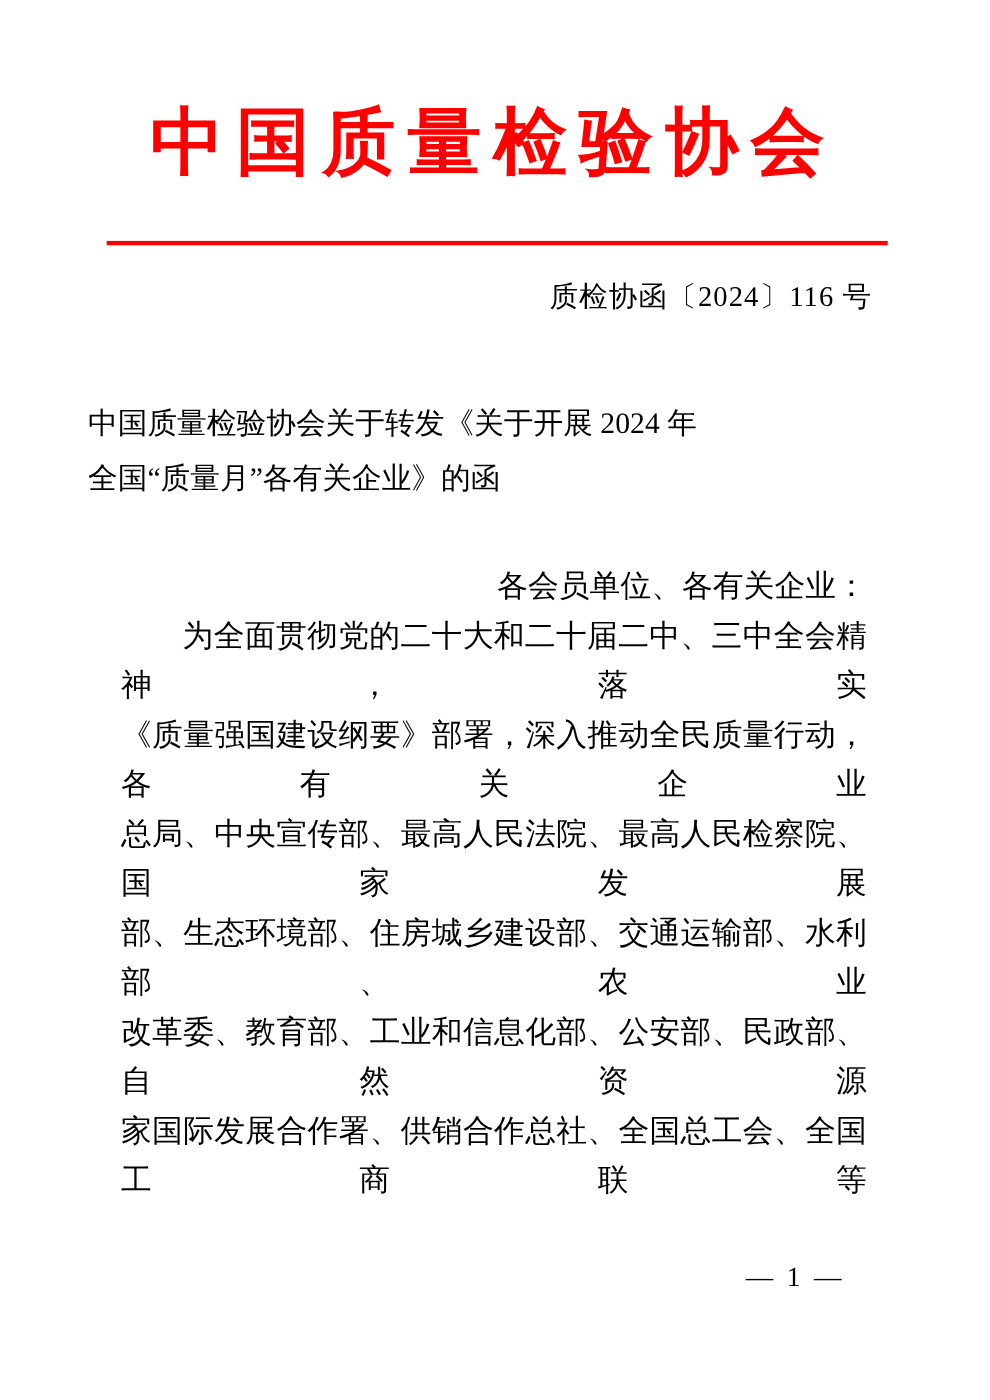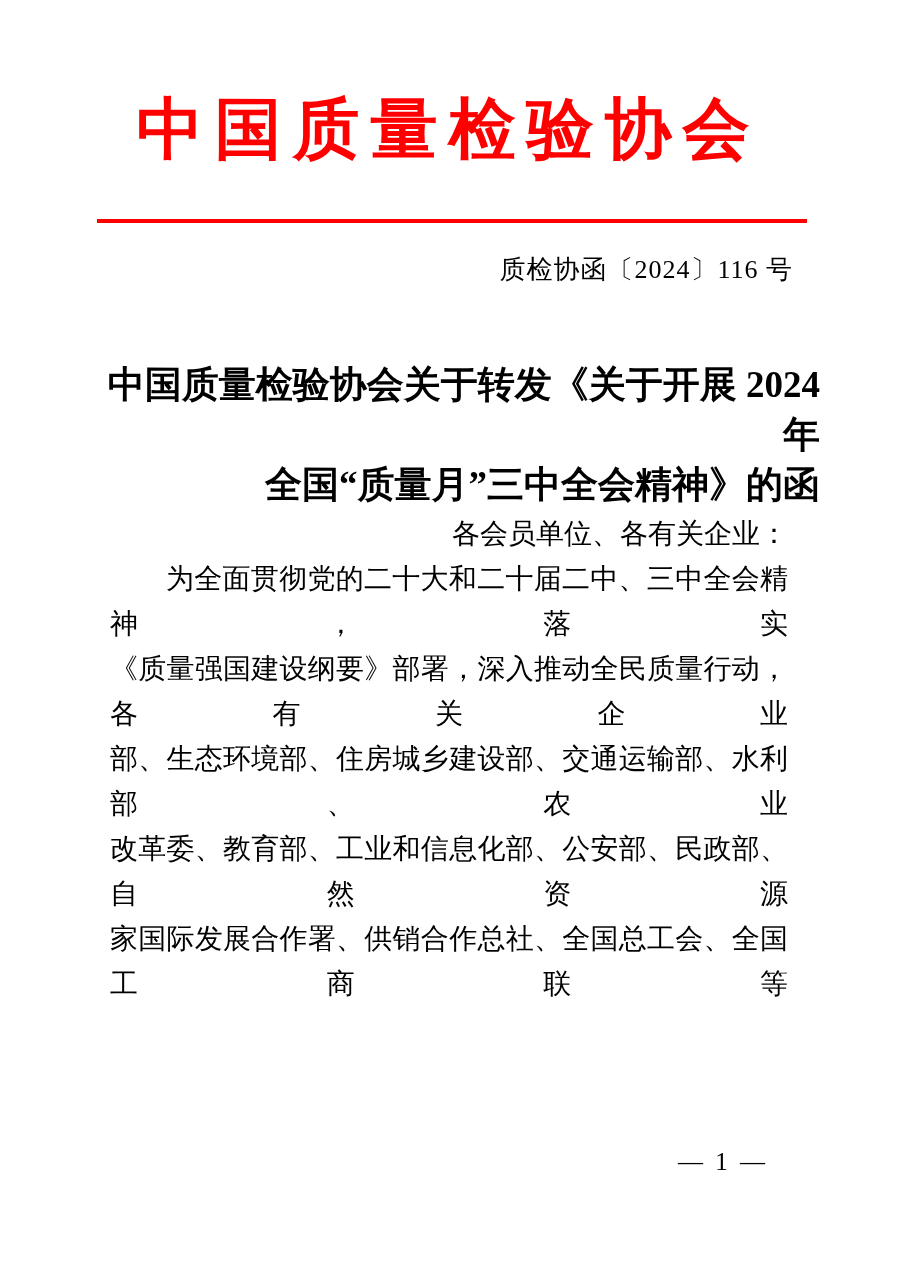--- a/index.html
+++ b/index.html
@@ -43,23 +43,23 @@
     right: 107px;
     font-size: 26px;
     letter-spacing: 1px;
     white-space: nowrap;
   }
   .doc-title {
     position: absolute;
     top: 360px;
     left: 80px;
     width: 740px;
-    text-align: right;
-    font-size: 37px;
-    font-weight: 700;
+    text-align: left;
+    font-size: 27px;
+    font-weight: 400;
     line-height: 50px;
   }
   .body-block {
     position: absolute;
     top: 511px;
     left: 110px;
     width: 678px;
     font-size: 28px;
     line-height: 45px;
   }
@@ -88,28 +88,29 @@
 <div class="page">
 
   <div class="org-header">中国质量检验协会</div>
 
   <div class="red-rule"></div>
 
   <div class="doc-number">质检协函〔2024〕116 号</div>
 
   <div class="doc-title">
     <div>中国质量检验协会关于转发《关于开展 2024 年</div>
-    <div>全国“质量月”三中全会精神》的函</div>
+    <div>全国“质量月”各有关企业》的函</div>
   </div>
 
   <div class="body-block">
     <div class="salutation">各会员单位、各有关企业：</div>
     <div id="body-paragraphs">
         <div class="body-line indent">为全面贯彻党的二十大和二十届二中、三中全会精神，落实</div>
         <div class="body-line">《质量强国建设纲要》部署，深入推动全民质量行动，各有关企业</div>
+        <div class="body-line">总局、中央宣传部、最高人民法院、最高人民检察院、国家发展</div>
         <div class="body-line">部、生态环境部、住房城乡建设部、交通运输部、水利部、农业</div>
         <div class="body-line">改革委、教育部、工业和信息化部、公安部、民政部、自然资源</div>
         <div class="body-line">家国际发展合作署、供销合作总社、全国总工会、全国工商联等</div>
       </div>
   </div>
 
   <div class="page-number">— 1 —</div>
 
 </div>
 

